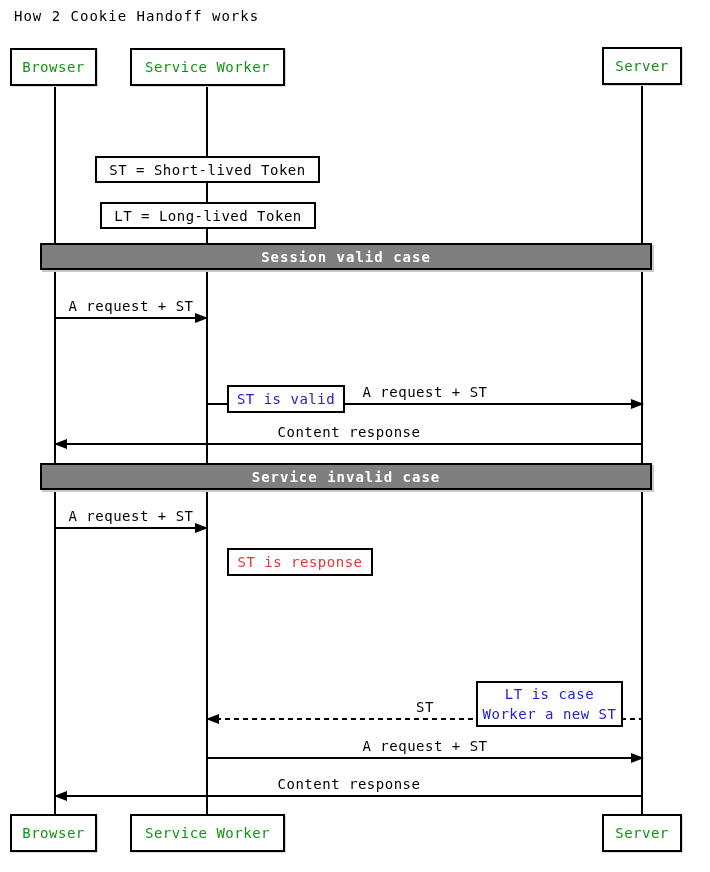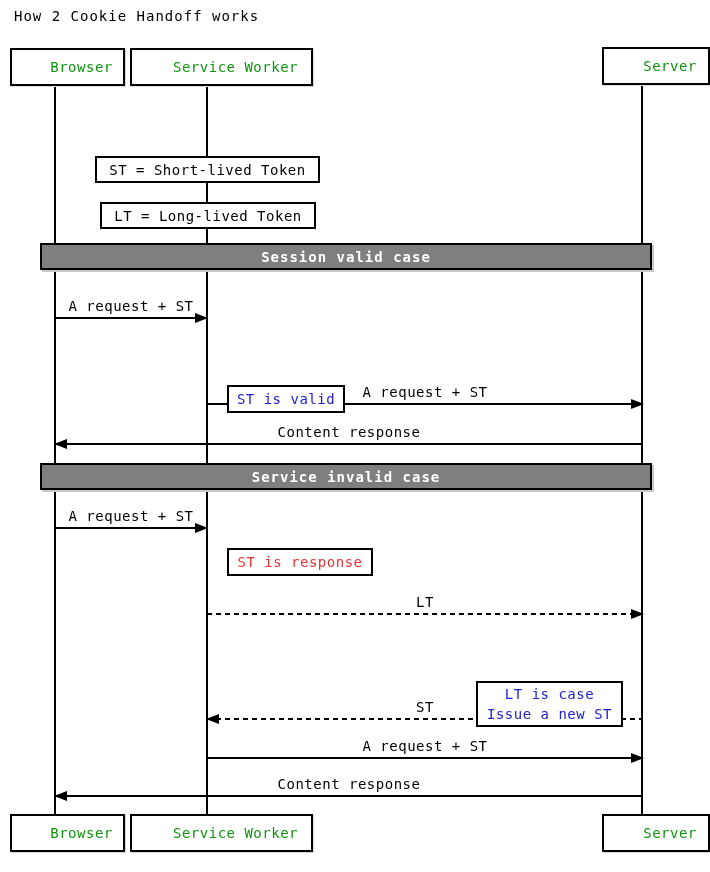--- a/index.html
+++ b/index.html
@@ -11,21 +11,20 @@
   .title {
     position:absolute; left:14px; top:8px; font-size:14px;
     letter-spacing:1px; color:#000; white-space:nowrap;
   }
   .lifeline { position:absolute; width:2px; background:#000; top:86px; height:728px; }
   .pbox {
     position:absolute; height:34px; border:2px solid #000; background:#fff;
     display:flex; align-items:center; justify-content:center;
     color:var(--participant_green,#109410); letter-spacing:0.5px; white-space:nowrap;
     box-shadow:1px 1px 0 #d9d9d9;
-    padding-left:28px;
   }
   .defbox {
     position:absolute; height:23px; border:2px solid #000; background:#fff;
     display:flex; align-items:center; justify-content:center;
     color:#000; letter-spacing:0.5px; white-space:nowrap;
   }
   .band {
     position:absolute; left:40px; width:608px; height:23px;
     background:var(--band_gray,#7f7f7f); border:2px solid #000;
     color:#fff; font-weight:bold; letter-spacing:1px;
@@ -81,25 +80,20 @@
     <div class="line"></div>
     <div class="ah left"></div>
   </div>
 
   <div class="msg" style="left:55px; top:505px; width:152px;">
     <div class="lbl">A request + ST</div>
     <div class="line"></div>
     <div class="ah right"></div>
   </div>
 
-  <div class="msg" style="left:207px; top:591px; width:436px;">
-    <div class="lbl">LT</div>
-    <div class="line dashed"></div>
-    <div class="ah right"></div>
-  </div>
 
   <div class="msg" style="left:207px; top:696px; width:436px;">
     <div class="lbl">ST</div>
     <div class="line dashed"></div>
     <div class="ah left"></div>
   </div>
 
   <div class="msg" style="left:207px; top:735px; width:436px;">
     <div class="lbl">A request + ST</div>
     <div class="line"></div>
@@ -127,21 +121,21 @@
   </div>
 
   <div class="note blue" style="left:227px; top:337px; width:114px; height:24px;">
     <span>ST is valid</span>
   </div>
   <div class="note red" style="left:227px; top:548px; width:142px; height:24px;">
     <span>ST is response</span>
   </div>
   <div class="note blue" style="left:476px; top:633px; width:143px; height:42px;">
     <span>LT is case</span>
-    <span>Issue a new ST</span>
+    <span>Worker a new ST</span>
   </div>
 
   <div class="pbox" style="left:10px; top:48px; width:83px;">
     <span>Browser</span>
   </div>
   <div class="pbox" style="left:130px; top:48px; width:151px;">
     <span>Service Worker</span>
   </div>
   <div class="pbox" style="left:602px; top:47px; width:76px;">
     <span>Server</span>

